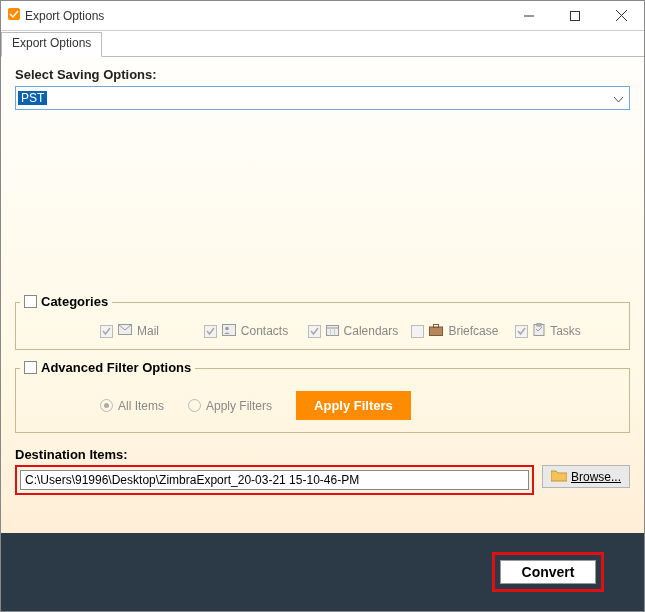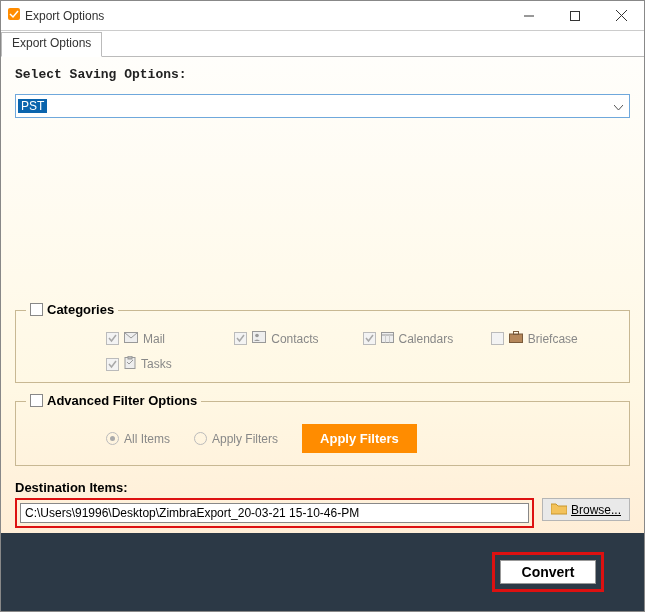--- a/index.html
+++ b/index.html
@@ -10,38 +10,38 @@
 .titlebar .title { flex: 1; font-size: 12px; color: #333; }
 .winbtn { width: 46px; height: 29px; display: flex; align-items: center; justify-content: center; }
 .winbtn svg { display: block; }
 
 .tabbar { height: 26px; border-bottom: 1px solid #bbb; display: flex; }
 .tab { padding: 3px 10px 0 10px; font-size: 12px; color: #333; border: 1px solid #bbb; border-bottom: 1px solid #fff; background: #fff; position: relative; top: 1px; }
 
 .content { position: relative; background: linear-gradient(180deg, #fffefb 0%, #fff8e4 70%, #ffeed7 100%); height: 476px; padding: 10px 14px 6px 14px; }
 .row1 { display: flex; gap: 18px; }
 .col { flex: 1; }
-.lbl-strong { font-size: 13px; font-weight: 600; color: #222; margin-bottom: 12px; font-family: Liberation Mono, monospace; }
+.lbl-strong { font-size: 13px; font-weight: 600; color: #222; margin-bottom: 4px; }
 .lbl-disabled { font-size: 13px; font-weight: 600; color: #aaa; margin-bottom: 4px; }
 
 .select-wrap { position: relative; height: 24px; border: 1px solid #6fa8dc; background: #fff; display: flex; align-items: center; }
 .select-wrap.active .sel-val { background: #0a64ad; color: #fff; padding: 0 3px; }
 .sel-val { font-size: 12px; margin-left: 2px; }
 .sel-arrow { margin-left: auto; margin-right: 6px; }
 .select-wrap.dis { border-color: #bbb; }
 .select-wrap.dis .sel-val { color: #888; }
 
-fieldset { border: 1px solid #c8b893; margin-top: 184px; padding: 8px 10px 10px 10px; }
+fieldset { border: 1px solid #c8b893; margin-top: 184px; padding: 8px 10px 10px 4px; }
 fieldset legend { font-size: 13px; font-weight: 600; padding: 0 4px; }
 .chk-inline { display: inline-flex; align-items: center; gap: 4px; }
 .chk { width: 13px; height: 13px; border: 1px solid #888; background: #fff; display: inline-flex; align-items: center; justify-content: center; }
 .chk.dis { border-color: #bbb; background: #f3f3f3; }
 .chk.dis svg path { stroke: #a8a8a8; }
 
-.cat-grid { display: grid; grid-template-columns: 1fr 1fr 1fr 1fr; row-gap: 10px; margin-left: 80px; margin-top: 4px; }
+.cat-grid { display: grid; grid-template-columns: 1fr 1fr 1fr 1fr 1fr; row-gap: 10px; margin-left: 80px; margin-top: 4px; }
 .cat-item { display: flex; align-items: center; gap: 5px; font-size: 12px; color: #888; }
 
 fieldset.adv { margin-top: 10px; padding-bottom: 12px; }
 .adv-row { display: flex; gap: 24px; margin-left: 80px; margin-top: 6px; }
 .radio { width: 13px; height: 13px; border: 1px solid #bbb; border-radius: 50%; display: inline-flex; align-items: center; justify-content: center; }
 .radio.sel::after { content: ''; width: 5px; height: 5px; background: #aaa; border-radius: 50%; }
 .radio-lbl { display: flex; align-items: center; gap: 5px; font-size: 12px; color: #888; }
 
 .apply-btn { background: #ff8c00; color: #fff; font-weight: 700; font-size: 13px; padding: 7px 18px; border: none; }
 

